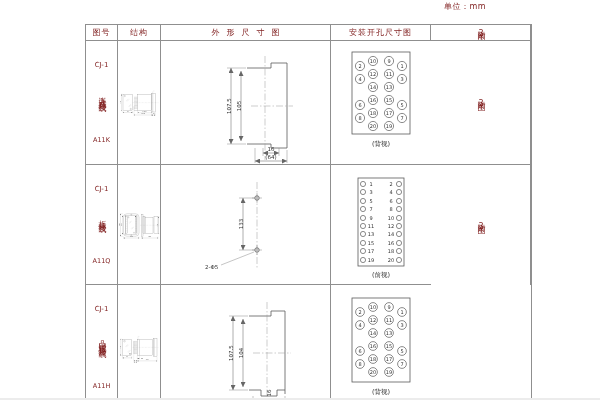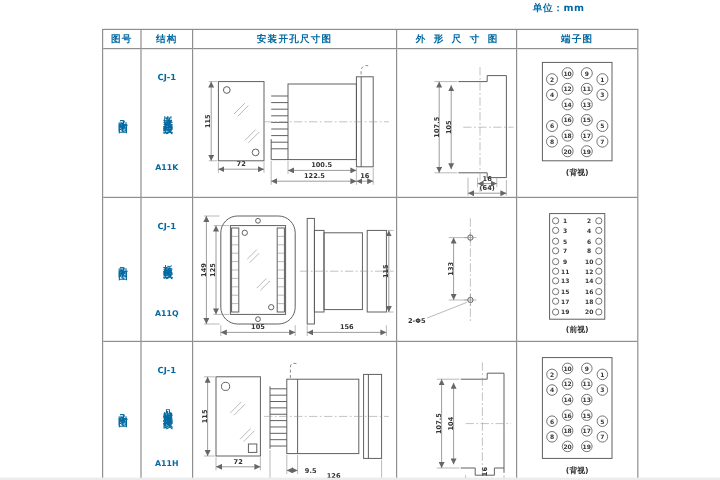--- a/index.html
+++ b/index.html
@@ -1,17 +1,17 @@
 <!DOCTYPE html>
 <html><head>
 <meta charset="utf-8">
 <style>
   html,body{margin:0;padding:0;background:#fff;}
   .page{position:relative;width:600px;height:400px;background:#fff;overflow:hidden;
-        font-family:"DejaVu Sans","Liberation Sans",sans-serif;color:#0369a1;font-weight:bold;}
+        font-family:"DejaVu Sans","Liberation Sans",sans-serif;color:#7f1d1d;}
   .unit{position:absolute;top:1px;left:444px;font-size:8px;letter-spacing:.5px;}
   .tbl{position:absolute;left:85px;top:24px;display:grid;
        grid-template-columns:32px 43px 170px 100px 100px;
        grid-template-rows:16px 124px 120px 125px;
        border:1px solid #8f8f8f;background:#fff;}
   .cell{border-right:1px solid #8f8f8f;border-bottom:1px solid #8f8f8f;
         display:flex;align-items:center;justify-content:center;overflow:hidden;box-sizing:border-box;}
   .last-col{border-right:none;}
   .last-row{border-bottom:none;}
   .hd{font-size:8px;letter-spacing:1px;white-space:nowrap;}
@@ -38,23 +38,22 @@
 </head>
 <body>
 
 <div class="page">
   <div class="unit">单位：mm</div>
 
   <div class="tbl">
 
     <div class="cell hd">图号</div>
     <div class="cell hd">结构</div>
+    <div class="cell hd hd-outline">外形尺寸图</div>
     <div class="cell hd">安装开孔尺寸图</div>
-    <div class="cell hd hd-outline">外形尺寸图</div>
-    <div class="cell hd last-col">端子图</div>
 
     <div class="cell">
       <span class="vtext">附图3</span>
     </div>
     <div class="cell structc">
       <span class="model">CJ-1</span>
       <span class="vtext desc">嵌入式后接线</span>
       <span class="code">A11K</span>
     </div>
     <div class="cell">

